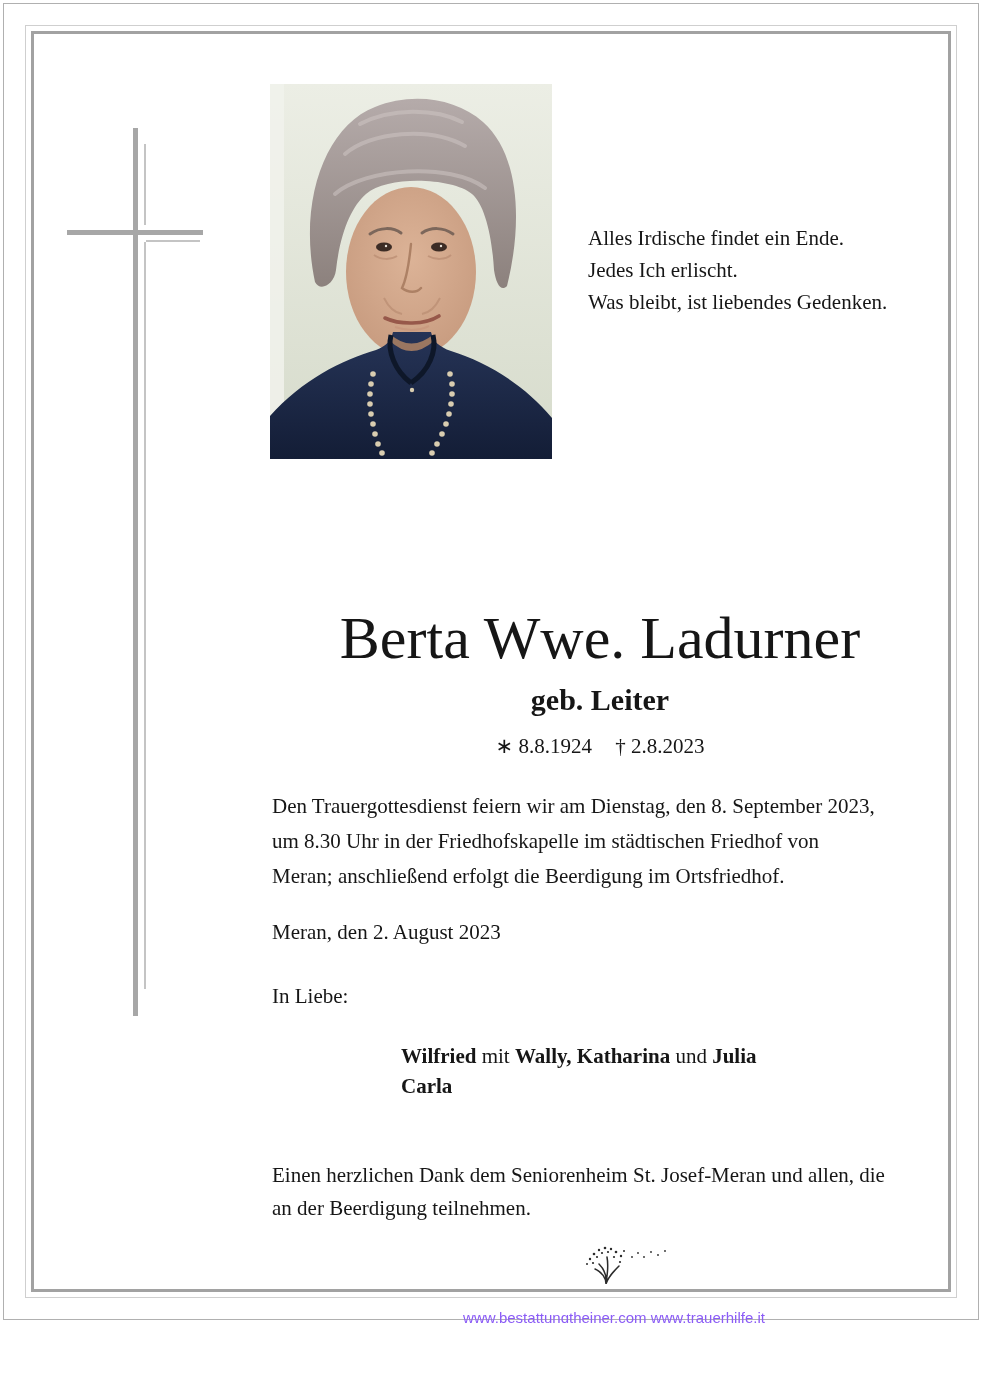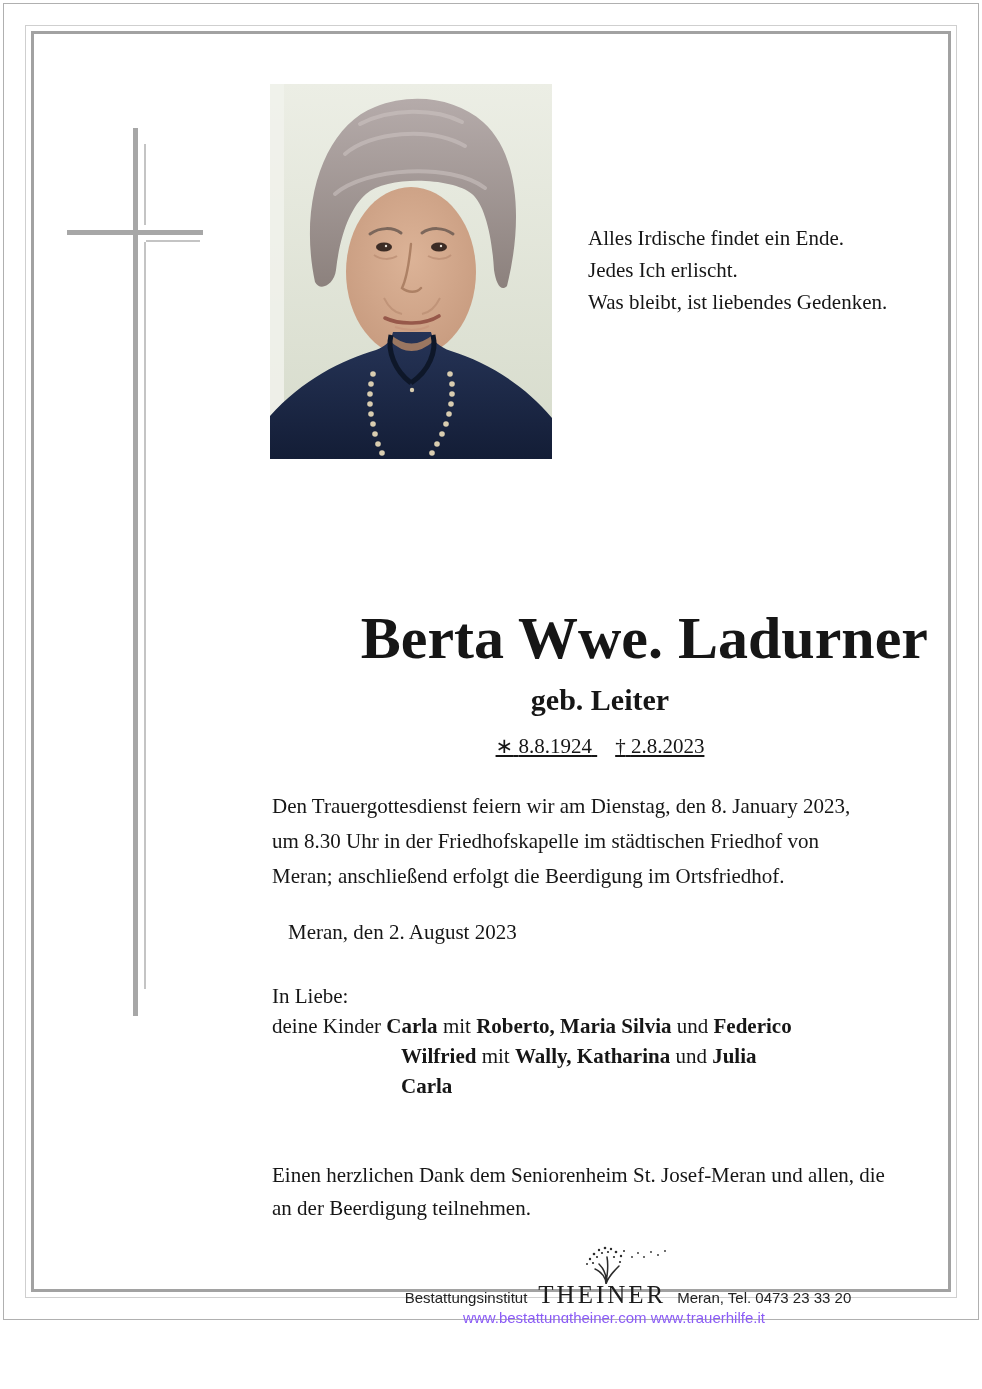--- a/index.html
+++ b/index.html
@@ -22,27 +22,27 @@
 
   
   .photo { position:absolute; left:270px; top:84px; width:282px; height:375px; }
 
   
   .txt { position:absolute; white-space:nowrap; }
   .quote { left:588px; top:222px; font-size:21px; line-height:32px; }
   .intro { left:272px; top:512px; font-size:21px; }
 
   .center-col { left:272px; width:656px; text-align:center; }
-  .name   { top:606px; font-size:60px; line-height:64px; font-weight:bold;text-align:right; }
+  .name   { top:606px; font-size:60px; line-height:64px; font-weight:normal; }
   .maiden { top:681px; font-size:30px; line-height:38px; font-weight:bold; }
-  .dates  { top:734px; font-size:21px; line-height:24px;text-decoration:underline; }
+  .dates  { top:734px; font-size:21px; line-height:24px; }
   .dates .death-group { margin-left:18px; }
 
   .service  { left:272px; top:789px; font-size:21px; line-height:35px; }
-  .dateline { left:288px; top:920px; font-size:21px; }
+  .dateline { left:272px; top:920px; font-size:21px; }
 
   .family-row { font-size:21px; line-height:26px; }
   .fam-salut  { left:272px; top:983px;  }
   .fam-l1     { left:272px; top:1013px; }
   .fam-l2     { left:401px; top:1043px; }
   .fam-l3     { left:401px; top:1073px; }
   .fam-close  { left:272px; top:1103px; }
   .b { font-weight:bold; }
 
   .thanks { left:272px; top:1159px; font-size:21px; line-height:33px; }
@@ -155,31 +155,28 @@
   <div class="txt center-col name">Berta Wwe. Ladurner</div>
   <div class="txt center-col maiden">geb. Leiter</div>
   <div class="txt center-col dates">
     <span>∗</span>
     <span>8.8.1924</span>
     <span class="death-group">†</span>
     <span>2.8.2023</span>
   </div>
 
   <div class="txt service">
-    <div>Den Trauergottesdienst feiern wir am Dienstag, den 8. January 2023,</div>
+    <div>Den Trauergottesdienst feiern wir am Dienstag, den 8. September 2023,</div>
     <div>um 8.30 Uhr in der Friedhofskapelle im städtischen Friedhof von</div>
     <div>Meran; anschließend erfolgt die Beerdigung im Ortsfriedhof.</div>
   </div>
 
   <div class="txt dateline">Meran, den 2. August 2023</div>
 
   <div class="txt family-row fam-salut">In Liebe:</div>
-  <div class="txt family-row fam-l1">
-    <span>deine Kinder </span><span class="b">Carla</span><span> mit </span><span class="b">Roberto, Maria Silvia</span><span> und </span><span class="b">Federico</span>
-  </div>
   <div class="txt family-row fam-l2">
     <span class="b">Wilfried</span><span> mit </span><span class="b">Wally, Katharina</span><span> und </span><span class="b">Julia</span>
   </div>
   <div class="txt family-row fam-l3">
     <span class="b">Carla</span>
   </div>
 
   <div class="txt thanks">
     <div>Einen herzlichen Dank dem Seniorenheim St. Josef-Meran und allen, die</div>
     <div>an der Beerdigung teilnehmen.</div>
@@ -205,20 +202,15 @@
         <circle cx="46" cy="7" r="1.0"></circle>
       <circle cx="54" cy="13" r="0.9"></circle>
         <circle cx="60" cy="9" r="0.9"></circle>
         <circle cx="66" cy="13" r="0.9"></circle>
       <circle cx="73" cy="8" r="0.9"></circle>
         <circle cx="80" cy="11" r="0.9"></circle>
         <circle cx="87" cy="7" r="0.9"></circle>
     </g>
   </svg>
 
-  <div class="footer-line1">
-    <span>Bestattungsinstitut</span>
-    <span class="brand">THEINER</span>
-    <span>Meran, Tel. 0473 23 33 20</span>
-  </div>
   <div class="footer-line2">www.bestattungtheiner.com www.trauerhilfe.it</div>
 
 </div>
 
 </body></html>

